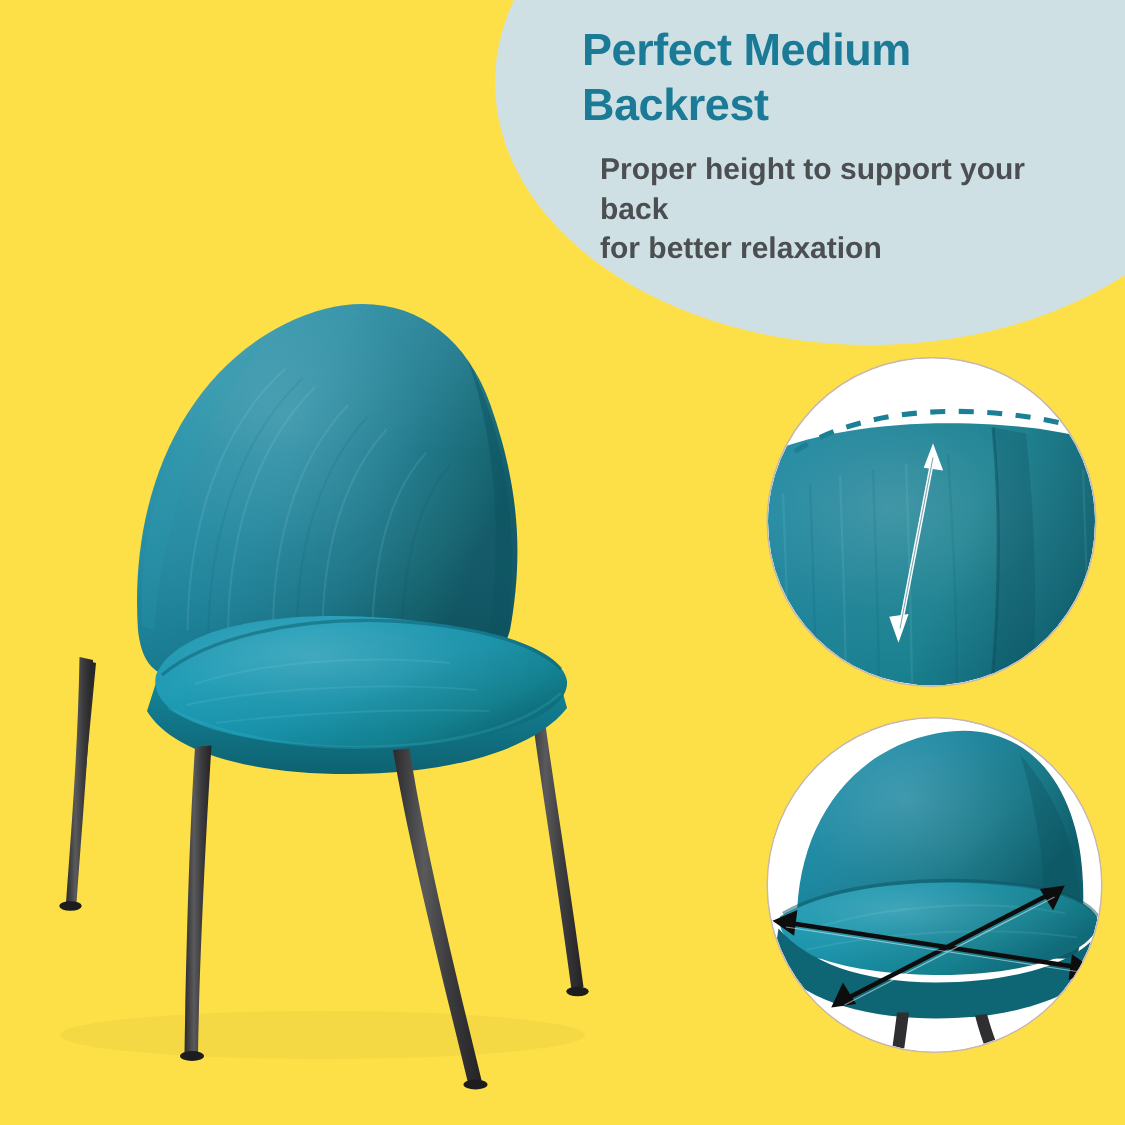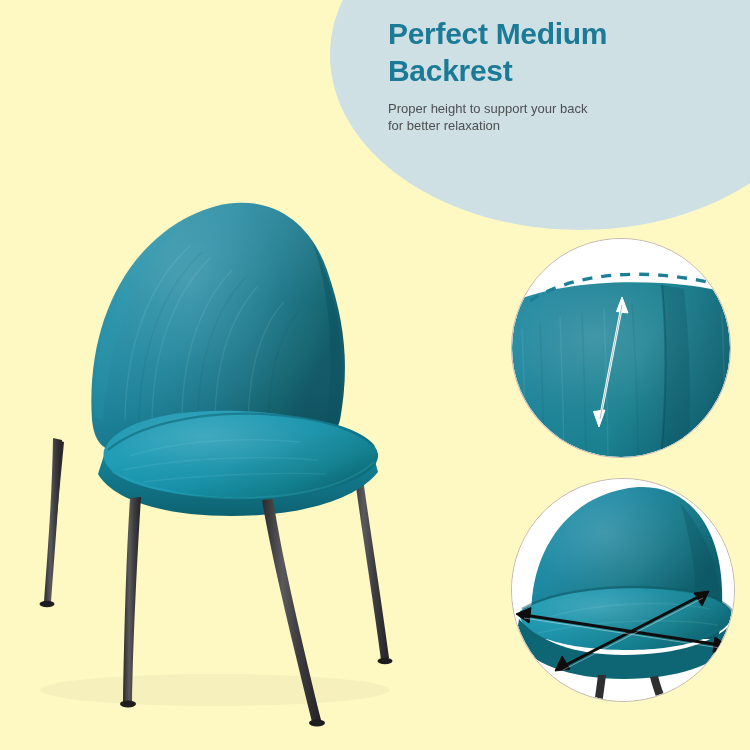--- a/index.html
+++ b/index.html
@@ -10,21 +10,21 @@
     width: 750px;
     height: 750px;
     overflow: hidden;
     font-family: "Liberation Sans", sans-serif;
     background: #e9f0f2;
   }
   #stage {
     position: relative;
     width: 750px;
     height: 750px;
-    background: #fef9c3;
+    background: #fde047;
     overflow: hidden;
   }
 
   
   .banner-blob {
     position: absolute;
     left: 330px;
     top: -120px;
     width: 500px;
     height: 350px;
@@ -42,23 +42,23 @@
   .headline {
     font-size: 30px;
     font-weight: bold;
     line-height: 1.22;
     color: #1b7b96;
     letter-spacing: -0.3px;
     margin: 0;
     white-space: pre-line;
   }
   .subhead {
-    margin: 11px 0 0 0;
-    font-size: 13px;
-    font-weight: normal;
+    margin: 11px 0 0 12px;
+    font-size: 20px;
+    font-weight: bold;
     line-height: 1.32;
     color: #4c4f51;
     white-space: pre-line;
   }
 
   
   .chair-wrap {
     position: absolute;
     left: 0px;
     top: 120px;

